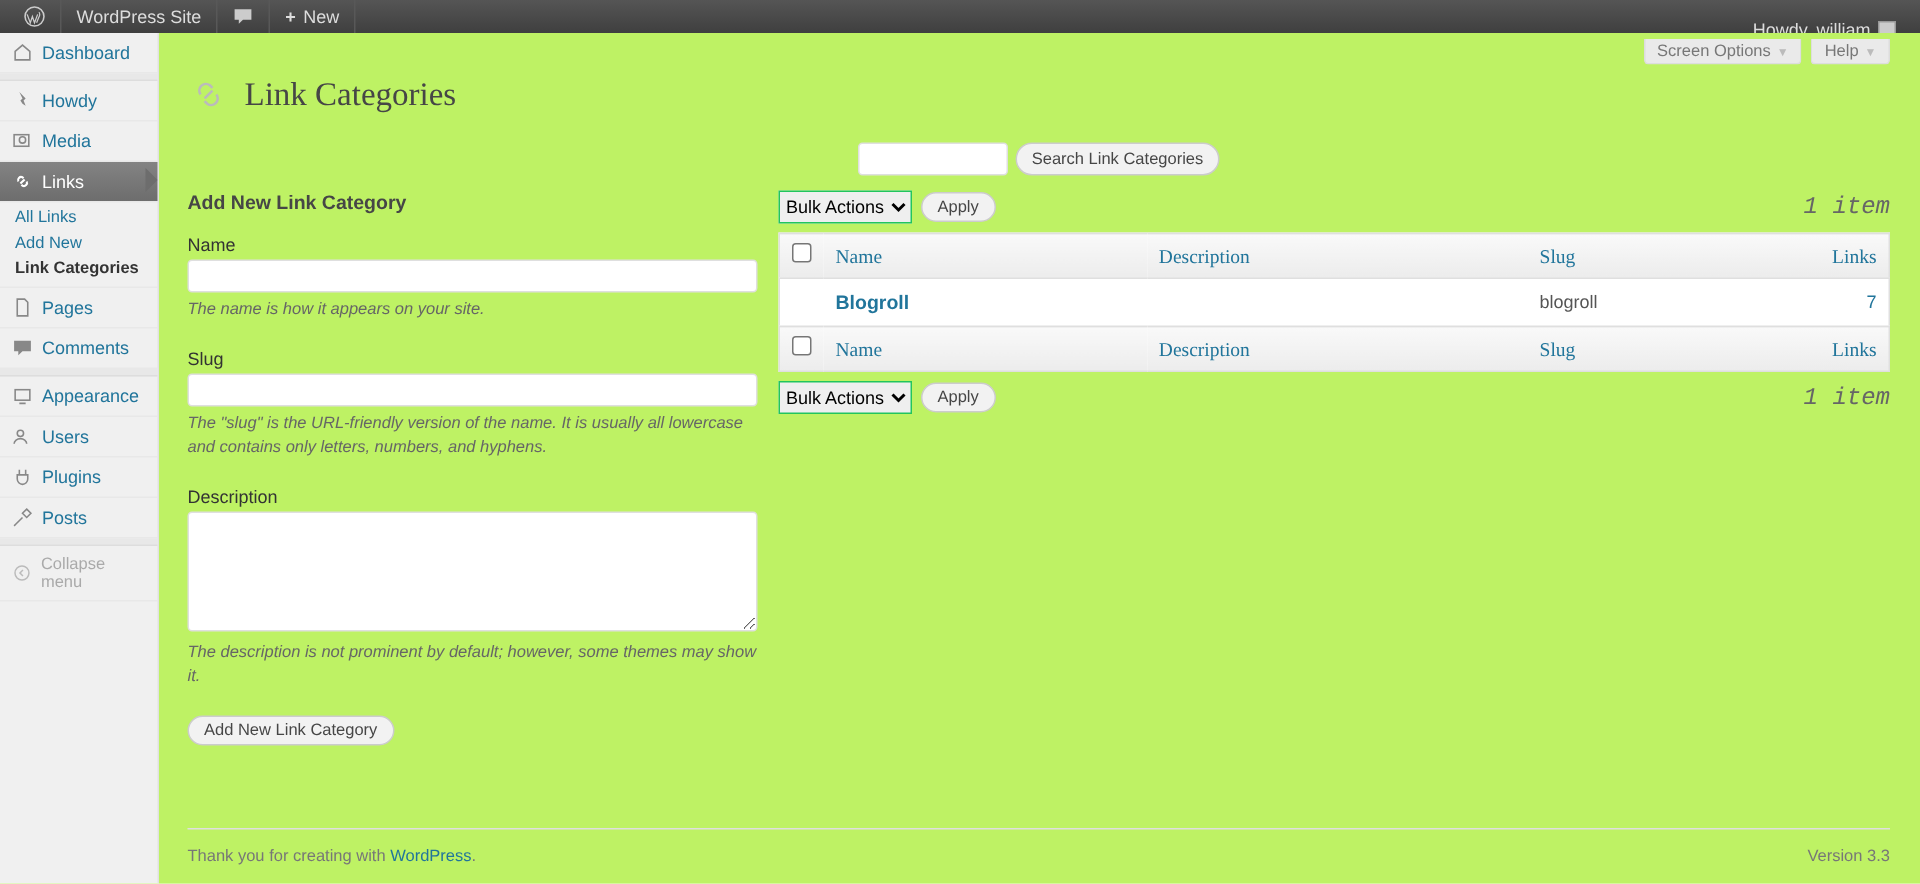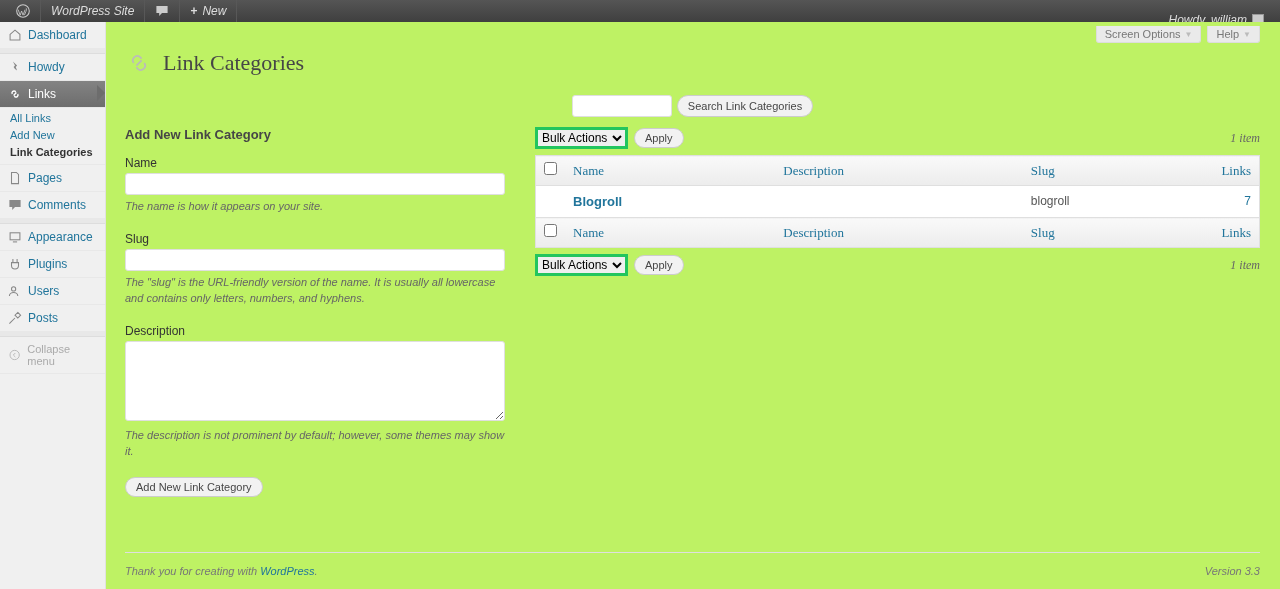--- a/index.html
+++ b/index.html
@@ -1,19 +1,19 @@
 <!DOCTYPE html>
 <html><head>
 <meta charset="utf-8">
 <style>
 * { margin: 0; padding: 0; box-sizing: border-box; }
 body { font-family: "Helvetica Neue", Arial, sans-serif; font-size: 12px; color: #333; background: #fff; width: 1280px; height: 589px; overflow: hidden; }
 
 
-.adminbar { background: #464646; background: linear-gradient(#555, #3f3f3f); height: 22px; display: flex; align-items: center; color: #ddd; font-size: 12px; justify-content: space-between; padding: 0 6px; font-style: italic; }
+.adminbar { background: #464646; background: linear-gradient(#555, #3f3f3f); height: 22px; display: flex; align-items: center; color: #ddd; font-size: 12px; justify-content: space-between; padding: 0 6px; }
 .adminbar-left, .adminbar-right { display: flex; align-items: center; gap: 0; }
 .adminbar-item { padding: 0 10px; height: 22px; display: flex; align-items: center; gap: 5px; cursor: pointer; color: #ddd; border-right: 1px solid #585858; }
 .adminbar-right .adminbar-item { border-right: none; margin-top: 18px; }
 .avatar { width: 12px; height: 12px; background: #ccc; border: 1px solid #999; }
 
 
 .wrap { display: flex; height: calc(100% - 22px); }
 .sidebar { width: 106px; background: #f0f0f0; border-right: 1px solid #e1e1e1; display: flex; flex-direction: column; }
 .content { flex: 1; background: #bef264; padding: 10px 20px 0 19px; position: relative; display: flex; flex-direction: column; }
 
@@ -34,48 +34,48 @@
 .tri { font-size: 8px; color: #bbb; }
 
 .page-title { display: flex; align-items: center; gap: 10px; margin: 6px 0 18px; }
 .page-title h2 { font-family: Georgia, serif; font-weight: normal; font-size: 22px; color: #464646; }
 .title-icon { width: 28px; height: 28px; color: #bbb; }
 
 .search-row { display: flex; justify-content: center; gap: 5px; margin-bottom: 10px; }
 .search-row input[type=text] { border: 1px solid #dfdfdf; border-radius: 3px; height: 22px; width: 100px; padding: 0 4px; }
 .btn { background: #f2f2f2; border: 1px solid #ccc; border-radius: 11px; padding: 3px 10px; font-size: 11px; color: #464646; cursor: pointer; }
 
-.columns { display: flex; gap: 30px; }
+.columns { display: flex; gap: 14px; }
 .col-left { width: 380px; }
 .col-right { flex: 1; }
 
 .form-section h3 { font-size: 13px; font-weight: bold; color: #464646; margin-bottom: 14px; }
 .form-field { margin-bottom: 18px; }
 .form-field label { display: block; font-size: 12px; color: #333; margin-bottom: 3px; }
 .form-field input[type=text] { width: 100%; border: 1px solid #dfdfdf; border-radius: 3px; height: 22px; padding: 0 5px; }
 .form-field textarea { width: 100%; height: 80px; border: 1px solid #dfdfdf; border-radius: 3px; resize: both; padding: 4px; }
 .form-field .hint { font-style: italic; color: #666; font-size: 11px; margin-top: 4px; line-height: 1.4; }
 
 .tablenav { display: flex; justify-content: space-between; align-items: center; margin-bottom: 6px; }
 .bulk { display: flex; gap: 6px; align-items: center; }
-.bulk select { border: 3px solid #22c55e; height: 22px; font-size: 12px; }
-.itemcount { font-style: italic; font-family: Liberation Serif, serif; color: #666; font-size: 12px; }
+.bulk select { border: 1px solid #22c55e; height: 22px; font-size: 12px; }
+.itemcount { font-style: italic; font-family: Liberation Mono, monospace; color: #666; font-size: 16px; }
 
 table.list { width: 100%; border-collapse: collapse; border: 1px solid #dfdfdf; background: #fff; }
 table.list th { background: linear-gradient(#f9f9f9, #ececec); text-align: left; padding: 6px 8px; font-family: Georgia, serif; font-weight: normal; color: #21759B; font-size: 13px; border-bottom: 1px solid #dfdfdf; }
 table.list tfoot th { border-top: 1px solid #dfdfdf; border-bottom: none; }
 table.list th.cb { width: 20px; }
 table.list th.links { width: 60px; text-align: right; }
 table.list td { padding: 8px; font-size: 12px; vertical-align: top; }
 table.list td.name a { color: #21759B; text-decoration: none; font-weight: bold; font-size: 13px; }
 table.list td.slug { color: #555; }
 table.list td.links { text-align: right; }
 table.list td.links a { color: #21759B; text-decoration: none; }
 
-.footer { margin-top: auto; border-top: 1px solid #dfdfdf; padding: 12px 0; display: flex; justify-content: space-between; font-size: 11px; color: #777; font-style: italic; }
+.footer { margin-top: auto; border-top: 1px solid #dfdfdf; padding: 12px 0; display: flex; justify-content: space-between; font-size: 11px; color: #777; }
 .footer a { color: #21759B; text-decoration: none; }
 </style>
 </head>
 <body>
 
 <div class="adminbar">
   <div class="adminbar-left">
     <div class="adminbar-item">
       <svg class="menu-icon" viewBox="0 0 20 20" fill="#ccc">
           <circle cx="10" cy="10" r="9" fill="none" stroke="#ccc" stroke-width="1.5"></circle>
@@ -110,20 +110,27 @@
         </svg>
       <span>Dashboard</span>
     </div>
     <div class="menu-sep"></div>
     <div class="menu-item">
       <svg class="menu-icon" viewBox="0 0 20 20" fill="#888">
           <path d="M7 2l6 6-2 2 2 5-3-2-5 5 5-5-2-3 2-2z"></path>
         </svg>
       <span>Howdy</span>
     </div>
+    <div class="menu-item">
+      <svg class="menu-icon" viewBox="0 0 20 20" fill="none" stroke="#888" stroke-width="1.5">
+          <rect x="2" y="4" width="14" height="11"></rect>
+          <circle cx="10" cy="9" r="3"></circle>
+        </svg>
+      <span>Media</span>
+    </div>
     <div class="menu-item current">
       <svg class="menu-icon" viewBox="0 0 20 20" fill="none" stroke="#fff" stroke-width="2">
           <path d="M8 12l4-4M6 10a3 3 0 014-4l1 1M14 10a3 3 0 01-4 4l-1-1"></path>
         </svg>
       <span>Links</span>
     </div>
     <div class="submenu">
       <a>All Links</a>
       <a>Add New</a>
       <a class="active">Link Categories</a>
@@ -143,30 +150,30 @@
     <div class="menu-sep"></div>
     <div class="menu-item">
       <svg class="menu-icon" viewBox="0 0 20 20" fill="none" stroke="#888" stroke-width="1.5">
           <rect x="3" y="4" width="14" height="10"></rect>
           <path d="M7 17h6"></path>
         </svg>
       <span>Appearance</span>
     </div>
     <div class="menu-item">
       <svg class="menu-icon" viewBox="0 0 20 20" fill="none" stroke="#888" stroke-width="1.5">
-          <path d="M7 3v5M13 3v5M5 8h10v4a5 5 0 01-10 0z"></path>
-        </svg>
-      <span>Plugins</span>
-    </div>
-    <div class="menu-item">
-      <svg class="menu-icon" viewBox="0 0 20 20" fill="none" stroke="#888" stroke-width="1.5">
           <circle cx="8" cy="7" r="3"></circle>
           <path d="M2 17c0-3 3-5 6-5s6 2 6 5"></path>
         </svg>
       <span>Users</span>
+    </div>
+    <div class="menu-item">
+      <svg class="menu-icon" viewBox="0 0 20 20" fill="none" stroke="#888" stroke-width="1.5">
+          <path d="M7 3v5M13 3v5M5 8h10v4a5 5 0 01-10 0z"></path>
+        </svg>
+      <span>Plugins</span>
     </div>
     <div class="menu-item">
       <svg class="menu-icon" viewBox="0 0 20 20" fill="none" stroke="#888" stroke-width="1.5">
           <path d="M4 16l6-6M14 2l4 4-4 4-4-4zM2 18l2-2"></path>
         </svg>
       <span>Posts</span>
     </div>
     <div class="menu-sep"></div>
     <div class="menu-item collapse-item">
       <svg class="menu-icon" viewBox="0 0 20 20" fill="none" stroke="#bbb" stroke-width="1.5">

